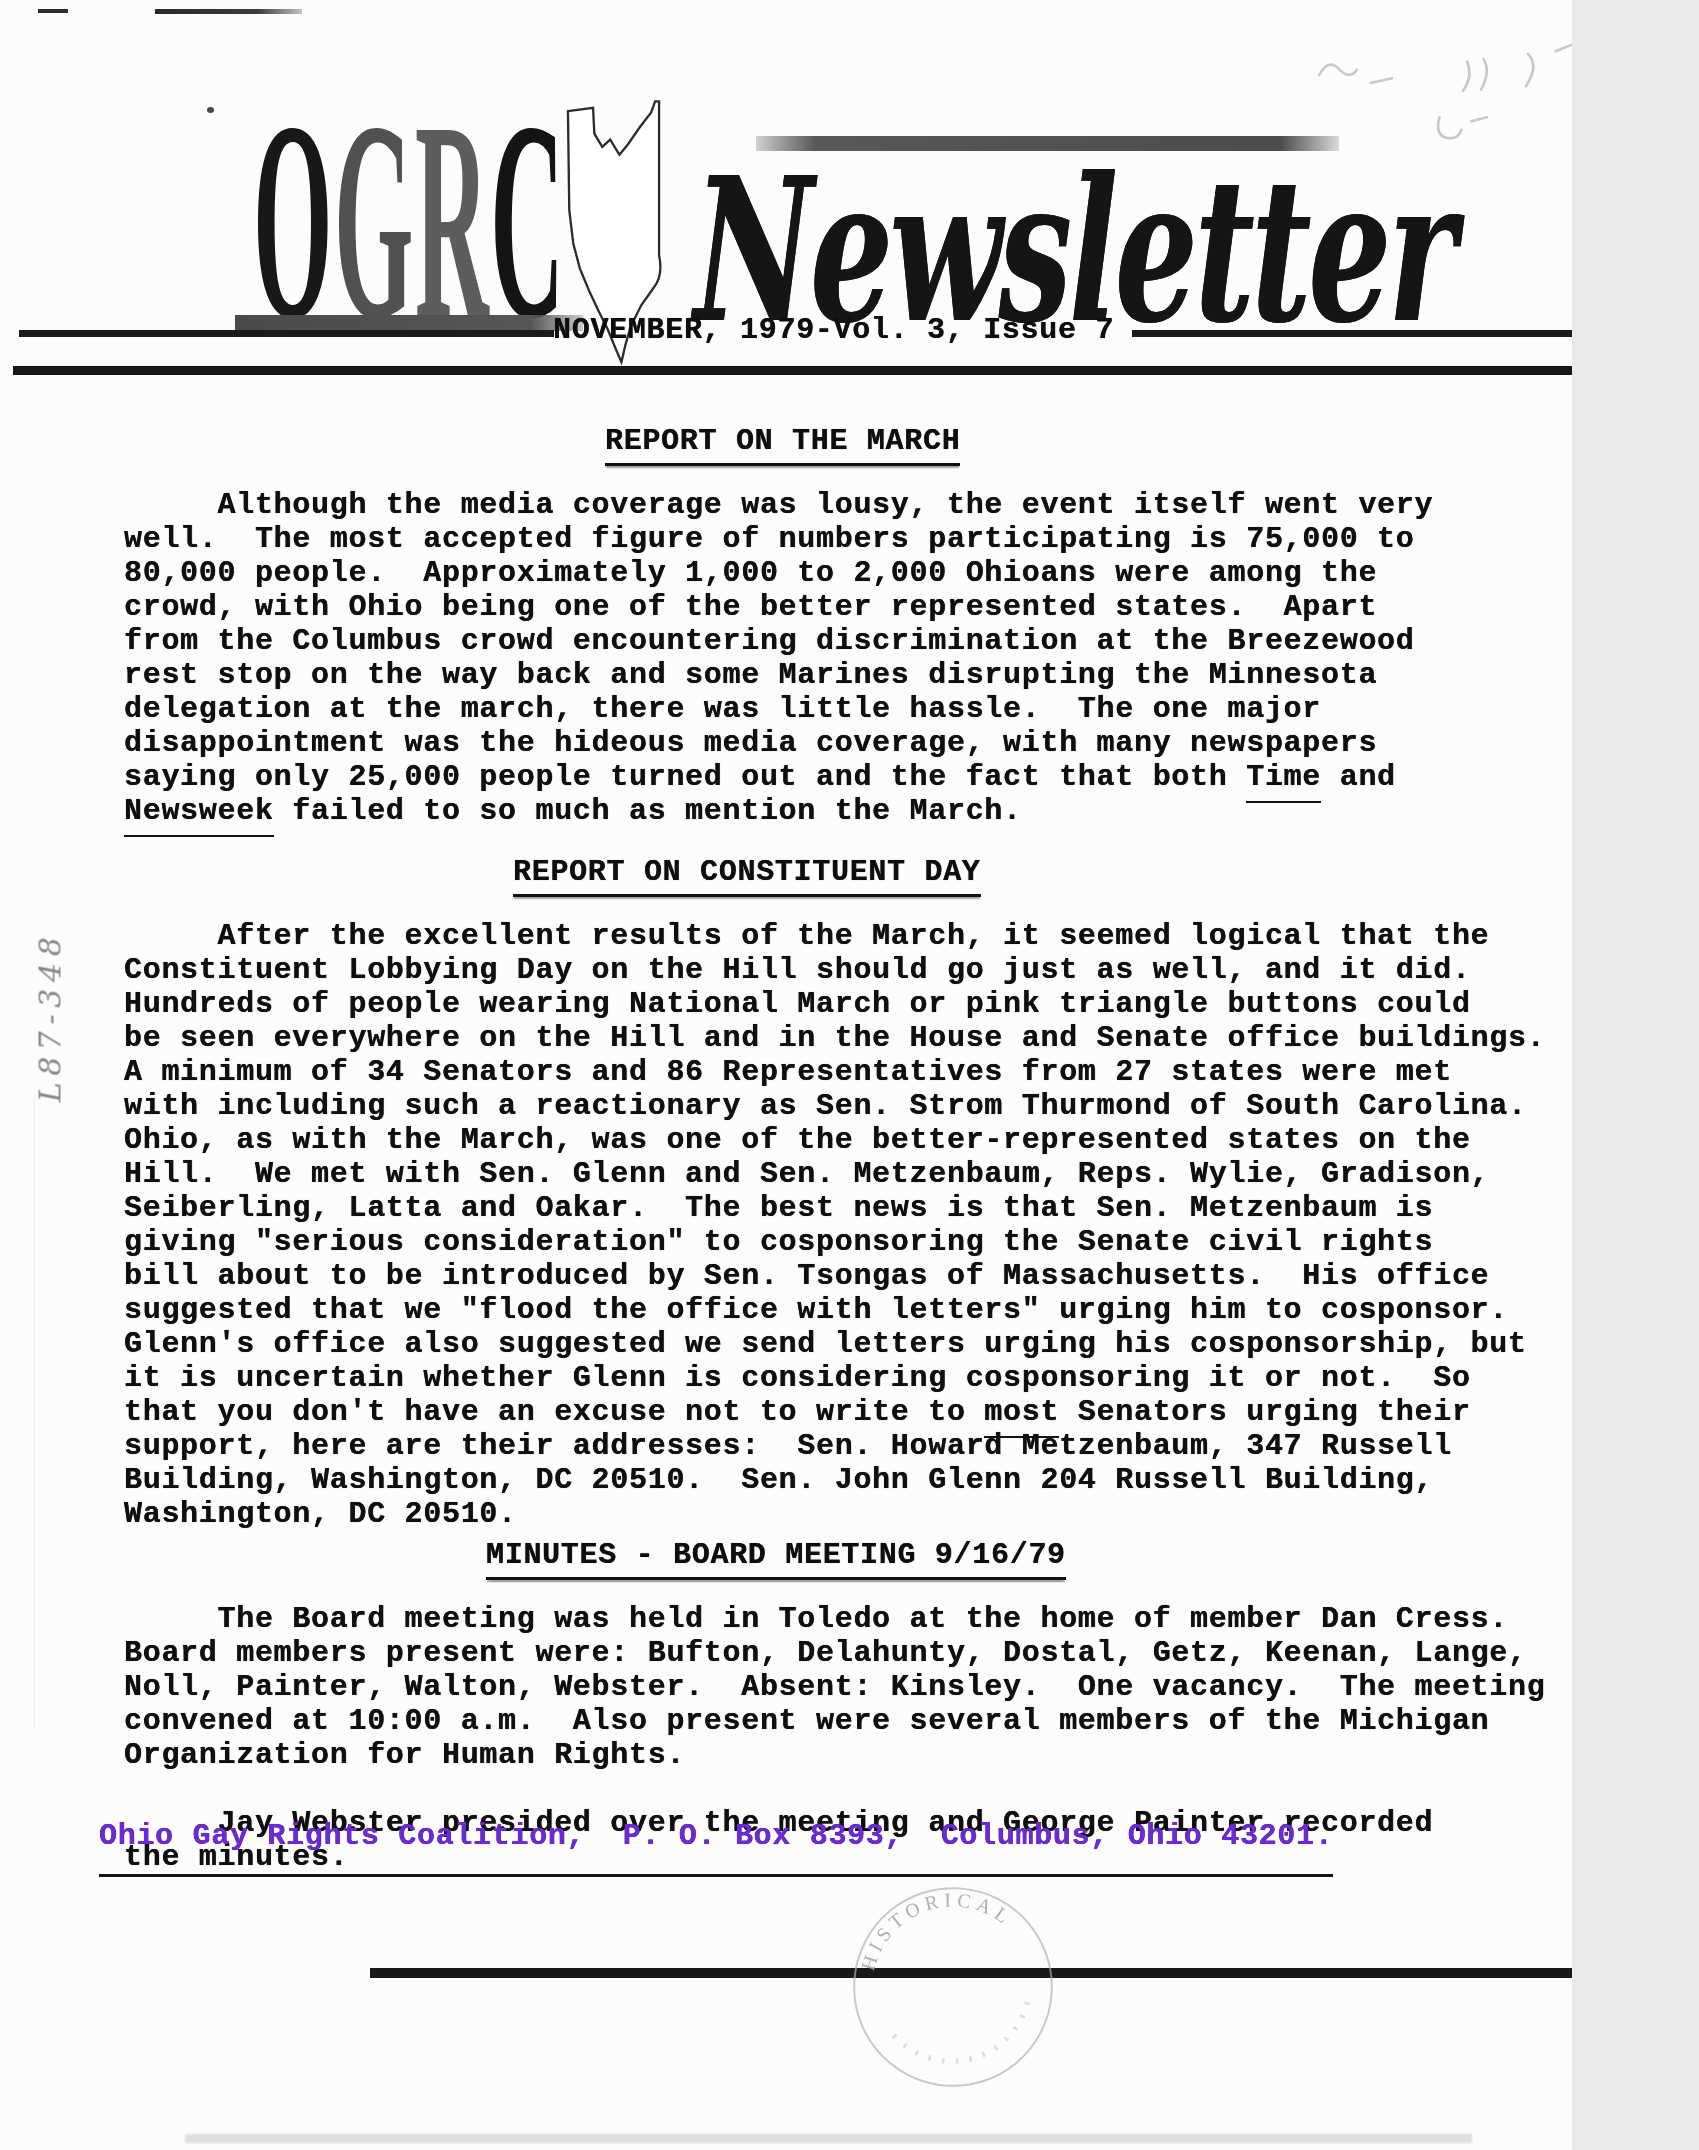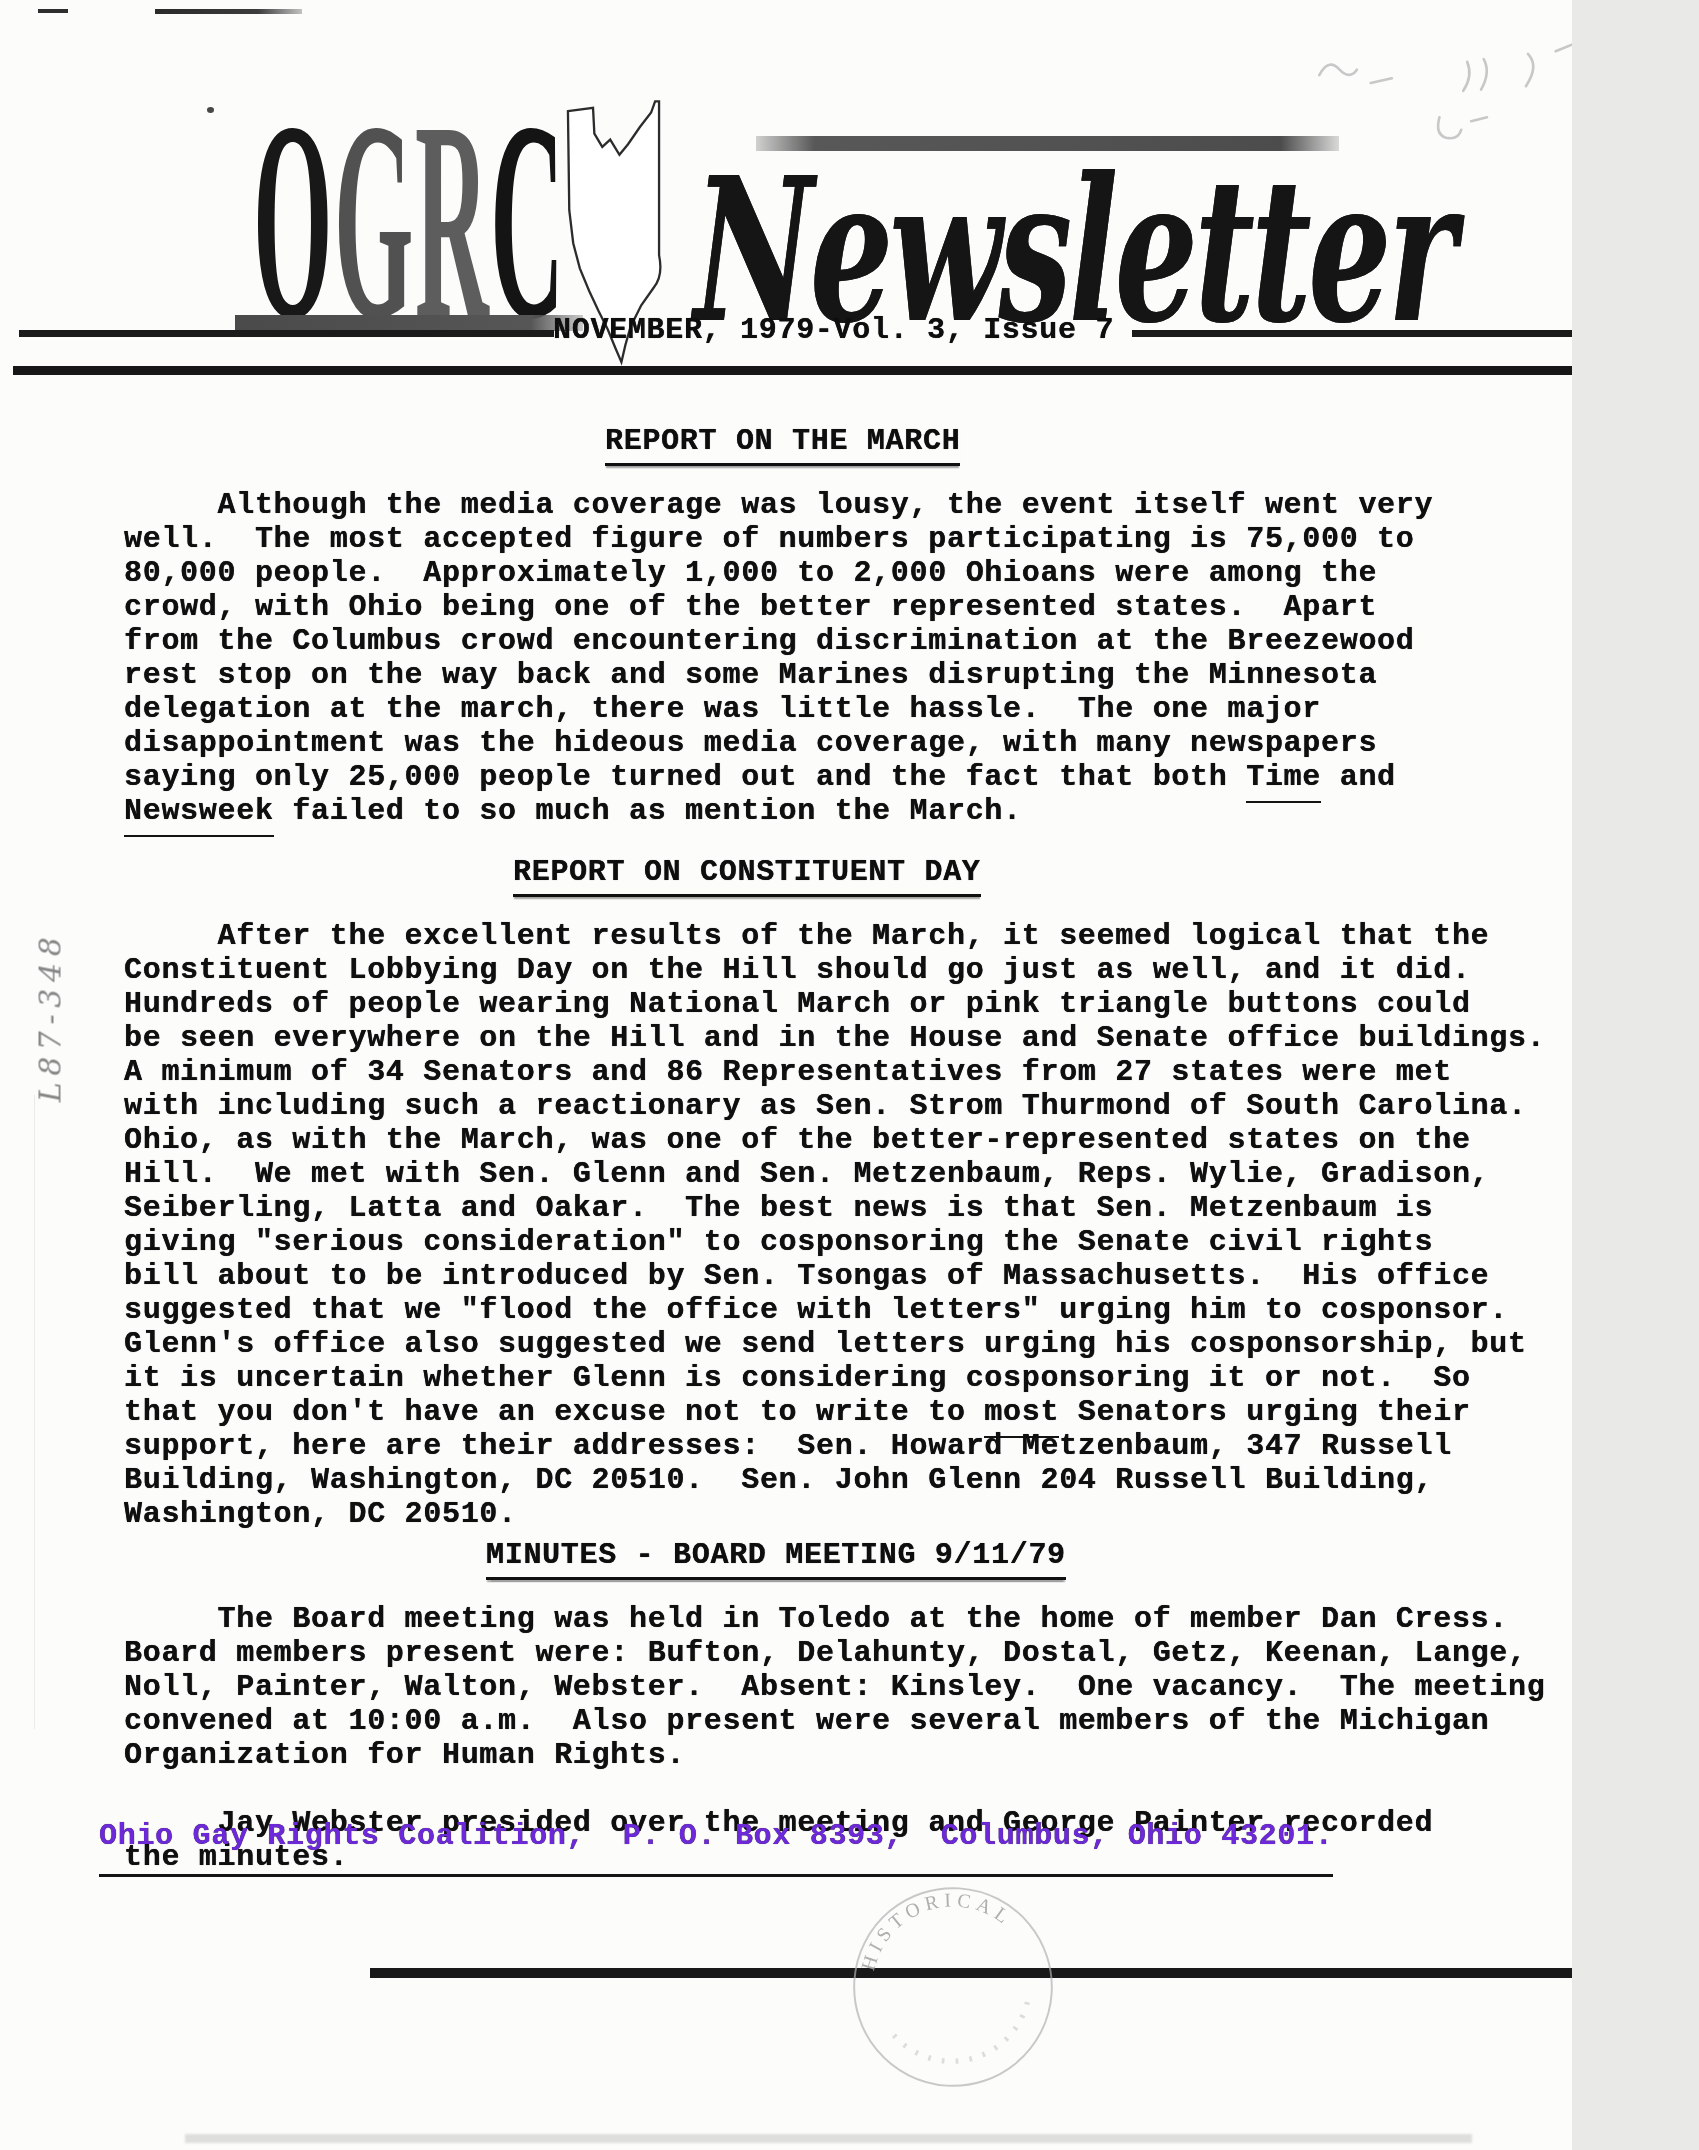--- a/index.html
+++ b/index.html
@@ -130,21 +130,21 @@
 giving "serious consideration" to cosponsoring the Senate civil rights
 bill about to be introduced by Sen. Tsongas of Massachusetts.  His office
 suggested that we "flood the office with letters" urging him to cosponsor.
 Glenn's office also suggested we send letters urging his cosponsorship, but
 it is uncertain whether Glenn is considering cosponsoring it or not.  So
 that you don't have an excuse not to write to </span><span class="u">most</span><span> Senators urging their
 support, here are their addresses:  Sen. Howard Metzenbaum, 347 Russell
 Building, Washington, DC 20510.  Sen. John Glenn 204 Russell Building,
 Washington, DC 20510.</span></div>
 
-  <h2 class="sec-h ink" style="left:486px; top:1538px;">MINUTES - BOARD MEETING 9/11/79</h2>
+  <h2 class="sec-h ink" style="left:486px; top:1538px;">MINUTES - BOARD MEETING 9/16/79</h2>
   <div class="body-text ink" style="top:1602px;"><span>     The Board meeting was held in Toledo at the home of member Dan Cress.
 Board members present were: Bufton, Delahunty, Dostal, Getz, Keenan, Lange,
 Noll, Painter, Walton, Webster.  Absent: Kinsley.  One vacancy.  The meeting
 convened at 10:00 a.m.  Also present were several members of the Michigan
 Organization for Human Rights.
 
      Jay Webster presided over the meeting and George Painter recorded
 the minutes.</span></div>
 
   <div class="footer-line ink">Ohio Gay Rights Coalition,  P. O. Box 8393,  Columbus, Ohio 43201.</div>

